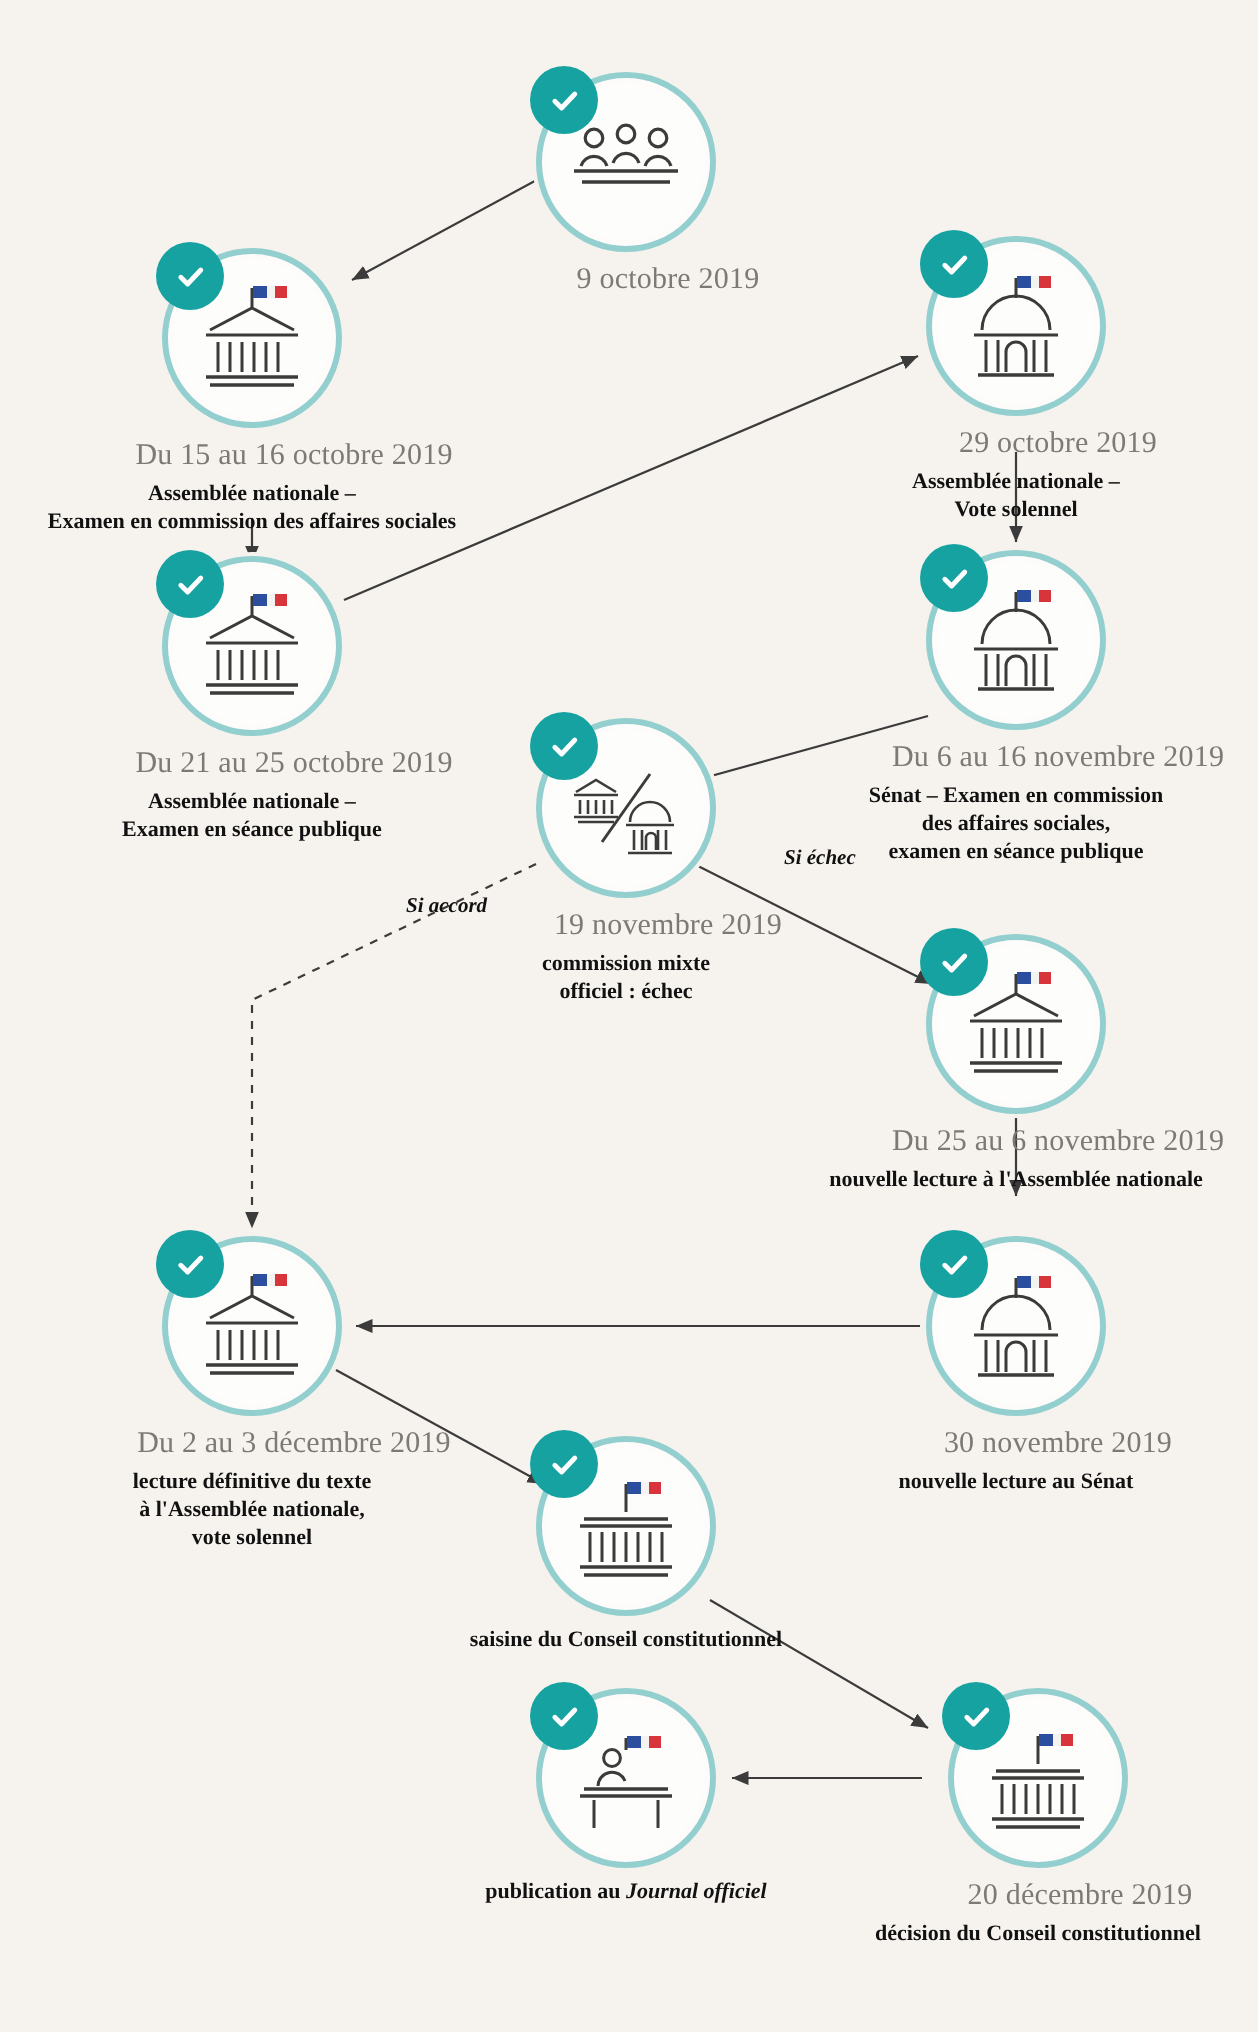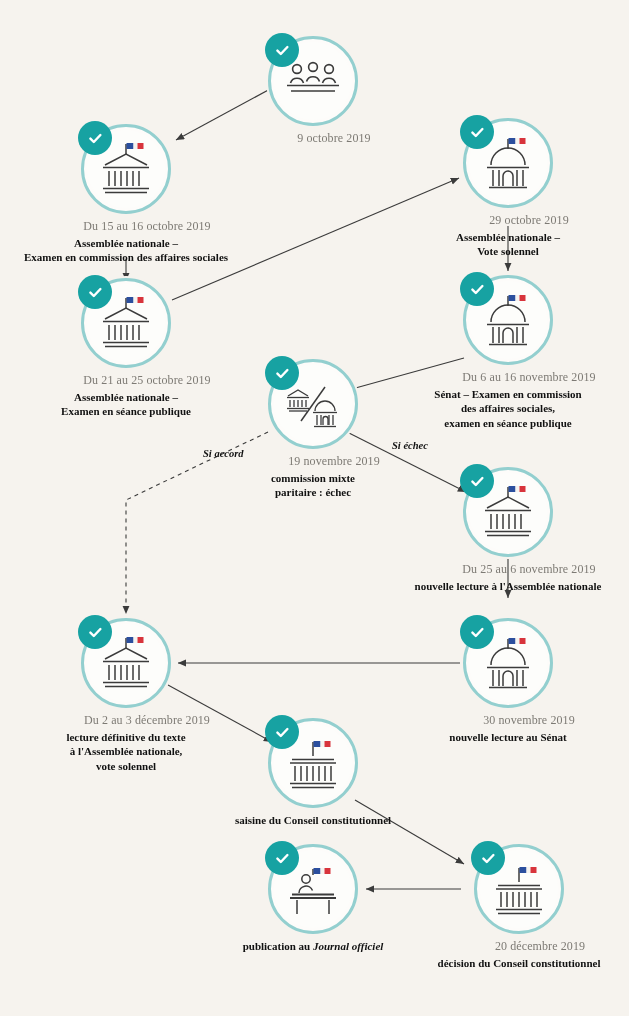--- a/index.html
+++ b/index.html
@@ -43,21 +43,21 @@
     position:absolute;
     text-align:center;
     color:#1b1b1b;
     line-height:1.28;
     width:260px;
     left:-130px;
     top:50px;
   }
   .caption .date{
     display:block;
-    font-size:12px;
+    font-size:15px;
     color:#7d7a74;
     letter-spacing:.1px;
     margin-bottom:2px;
     margin-left:42px;
   }
   .caption .label{
     display:block;
     font-size:11px;
     font-weight:bold;
     color:#111;
@@ -105,21 +105,21 @@
 
       <path d="M355,800 L464,864"></path>
 
       <path d="M461,889 L366,889"></path>
     </g>
 
     <path d="M268,432 L126,500 L126,614" stroke="#3b3b3b" stroke-width="1.1" fill="none" stroke-dasharray="4 4" marker-end="url(#ah)"></path>
   </svg>
 
   <div class="branch-label" style="left:203px;top:448px;">Si accord</div>
-  <div class="branch-label" style="left:392px;top:440px;">Si échec</div>
+  <div class="branch-label" style="left:392px;top:424px;">Si échec</div>
 
   <div class="node" style="left:313px;top:81px;">
     <div class="bubble">
         <div class="inner"></div>
       </div>
     <svg class="glyph" viewBox="0 0 90 90">
       <g stroke="#3b3b3b" stroke-width="1.6" fill="none">
         <circle cx="29" cy="33" r="4.4"></circle>
           <path d="M22.5,47 a6.8,6.8 0 0 1 13,0"></path>
         <circle cx="45" cy="31" r="4.4"></circle>
@@ -291,21 +291,21 @@
     </svg>
     <div class="badge">
       <svg width="17" height="17" viewBox="0 0 17 17">
         <path d="M3.4,8.6 L6.8,12 L13.4,5" stroke="#ffffff" stroke-width="2.4" fill="none" stroke-linecap="round" stroke-linejoin="round"></path>
       </svg>
     </div>
     <div class="caption">
       <span class="date">19 novembre 2019</span>
       <span class="label">
         <span>commission mixte</span><br>
-        <span>paritaire : échec</span>
+        <span>officiel : échec</span>
       </span>
     </div>
   </div>
 
   <div class="node" style="left:508px;top:512px;">
     <div class="bubble">
         <div class="inner"></div>
       </div>
     <svg class="glyph" viewBox="0 0 90 90">
       <g stroke="#3b3b3b" stroke-width="1.5" fill="none">

